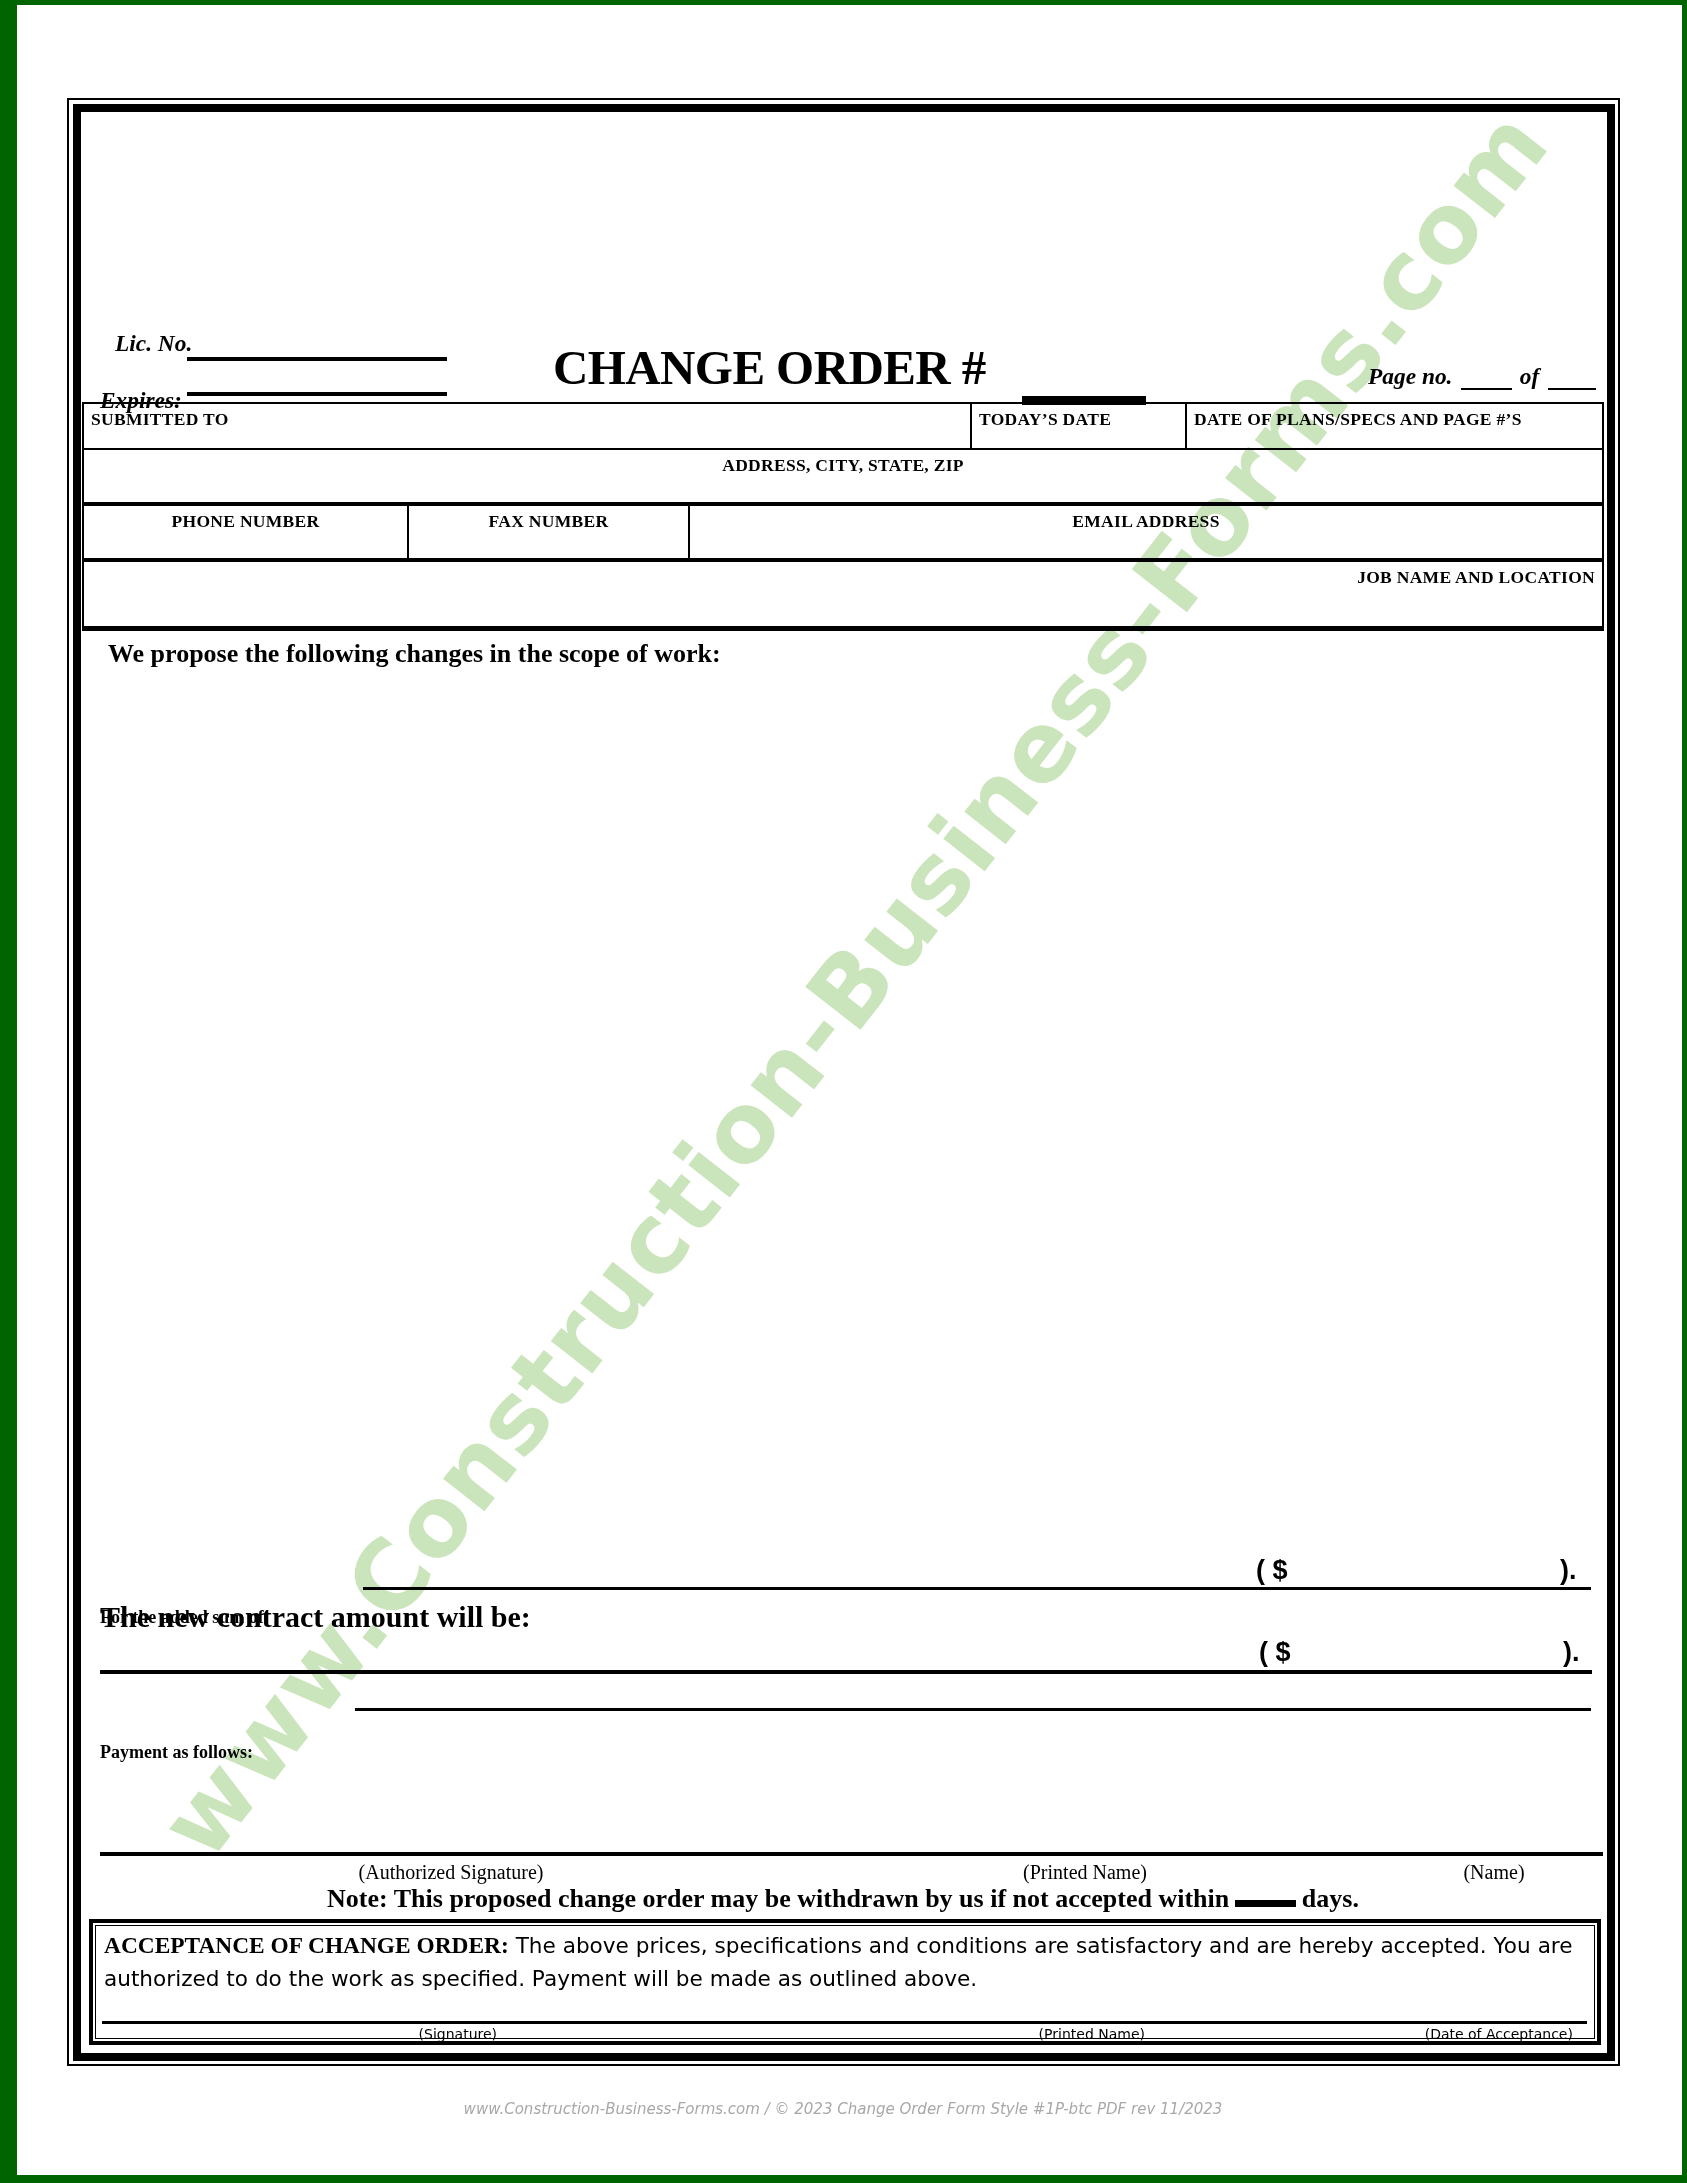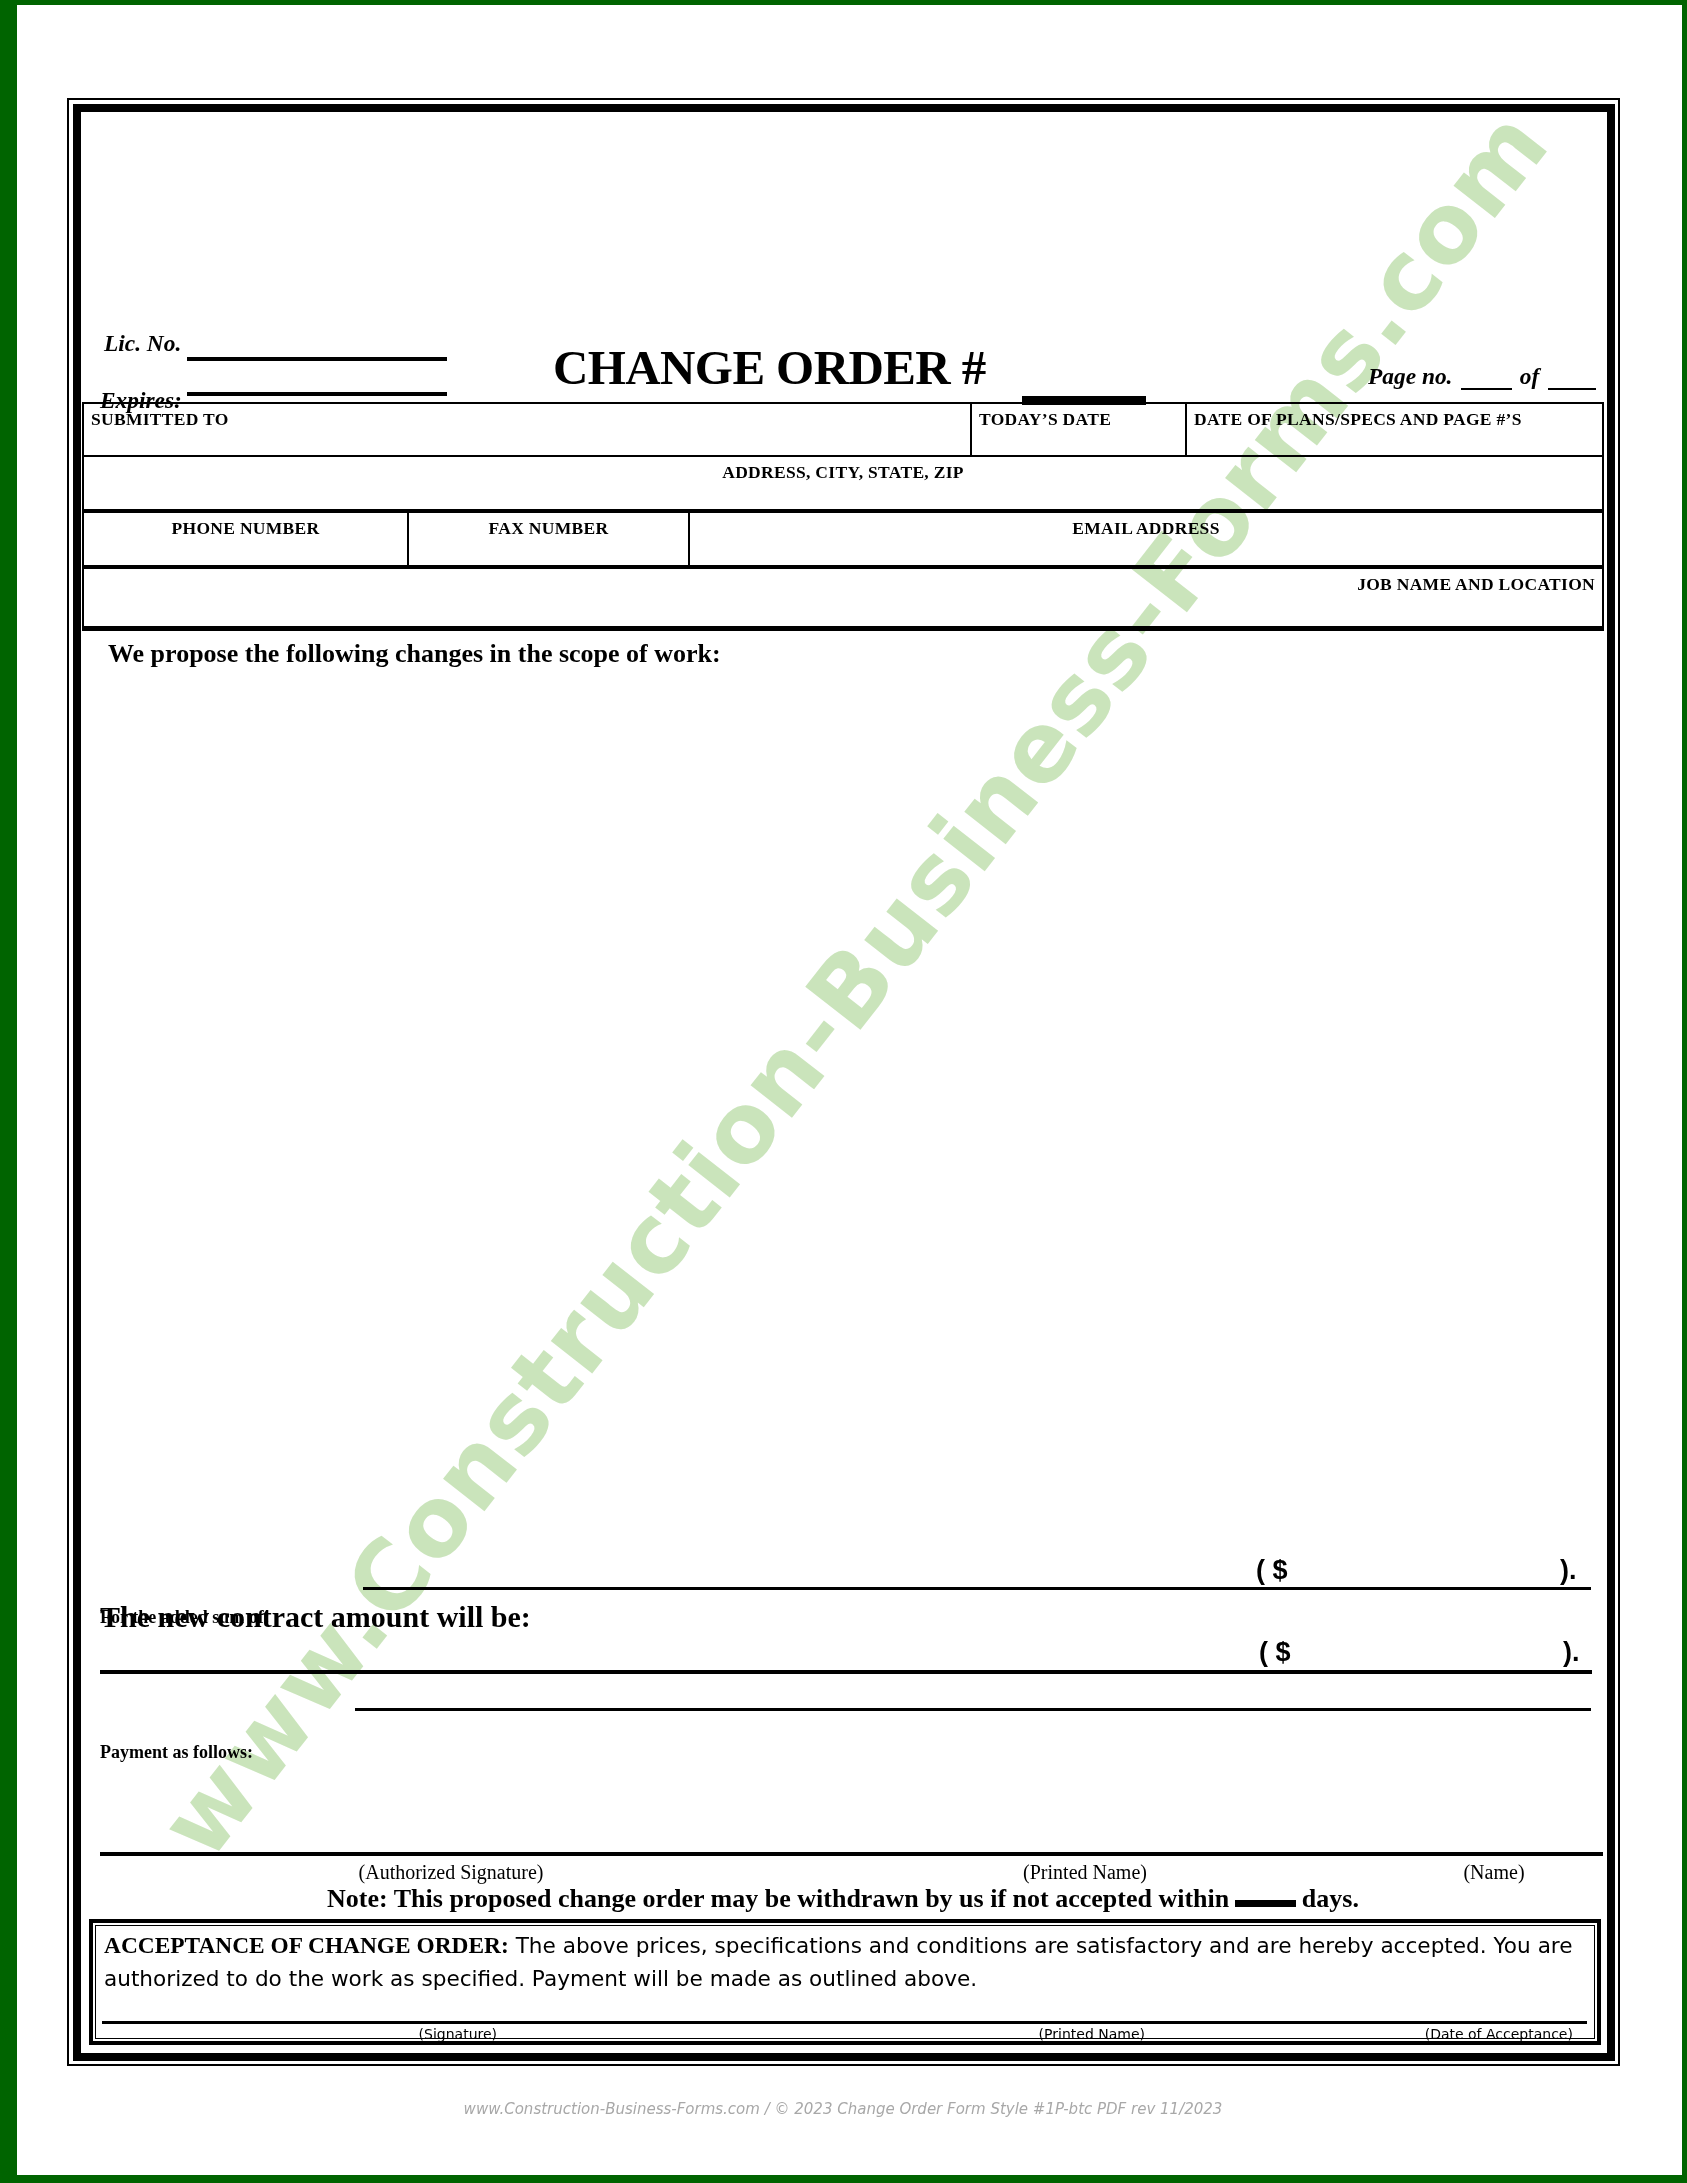--- a/index.html
+++ b/index.html
@@ -49,21 +49,21 @@
   }
   .trow { display:flex; border-bottom:2.3px solid #000; }
   .trow.thick { border-bottom-width:4.7px;text-align:center; }
   .trow.last { border-bottom:0;text-align:right; }
   .tcell { border-right:2.3px solid #000; overflow:hidden; }
   .tcell.end { border-right:0; flex:1; }
   .tlabel {
     display:block; padding:4.7px 7px; font-weight:bold; font-size:17.5px;
     letter-spacing:0.3px; white-space:nowrap;
   }
-  .r1 { height:53px; } .r2 { height:56px; } .r3 { height:56px; } .r4 { height:51px; }
+  .r1 { height:46px; } .r2 { height:56px; } .r3 { height:56px; } .r4 { height:51px; }
 
   .propose { font-weight:bold; font-size:26px; white-space:nowrap; }
   .sum-label { font-weight:bold; font-size:18px; white-space:nowrap;margin-top:47px; }
   .contract-label { font-weight:bold; font-size:30px; white-space:nowrap; }
   .paren { font-family:"Liberation Sans", sans-serif; font-weight:bold; font-size:27px; white-space:nowrap; }
 
   .sig-label { font-size:20px; white-space:nowrap; transform:translateX(-50%); }
   .note-line { font-weight:bold; font-size:26px; text-align:center; white-space:nowrap; }
   .note-bar { display:inline-block; width:61px; height:7px; background:#000; margin:0 5.8px; }
 
@@ -99,21 +99,21 @@
 <body>
 
 <div class="page">
 
   <div class="watermark">www.Construction-Business-Forms.com</div>
 
   <div class="black-frame">
     <div class="black-frame-inner"></div>
   </div>
 
-  <div class="abs z serif-bi" style="left:104px; top:330px;">Lic. No.</div>
+  <div class="abs z serif-bi" style="left:115px; top:330px;">Lic. No.</div>
   <div class="abs line" style="left:187px; top:357px; width:260px; height:3.5px;"></div>
   <div class="abs z serif-bi" style="left:100px; top:387px;">Expires:</div>
   <div class="abs line" style="left:187px; top:392px; width:260px; height:3.5px;"></div>
 
   <div class="abs z title" style="left:553px; top:339px;">CHANGE ORDER #</div>
   <div class="abs line" style="left:1022px; top:396px; width:124px; height:9.3px;"></div>
 
   <div class="abs z" style="left:1368px; top:363px; display:flex; align-items:flex-end;">
     <span class="serif-bi">Page no.</span>
     <span class="blank-u" style="width:51px; margin:0 8.2px;"></span>

